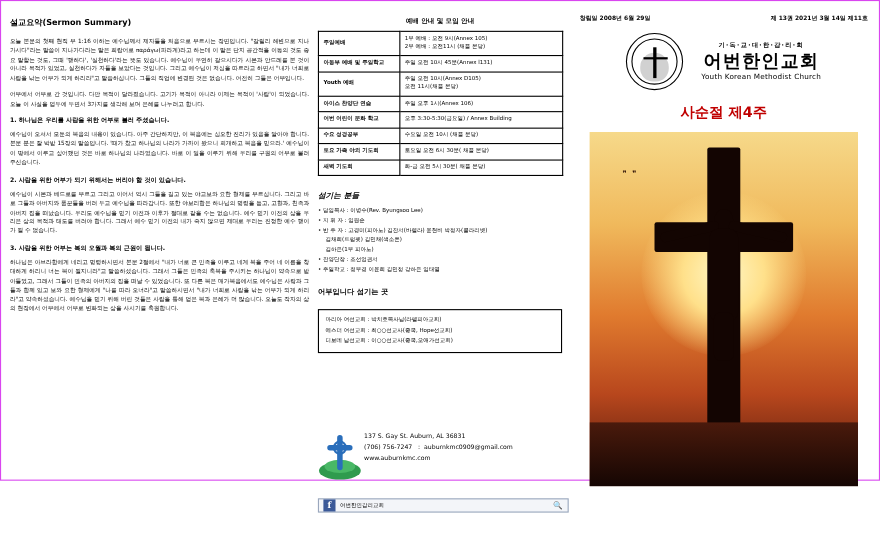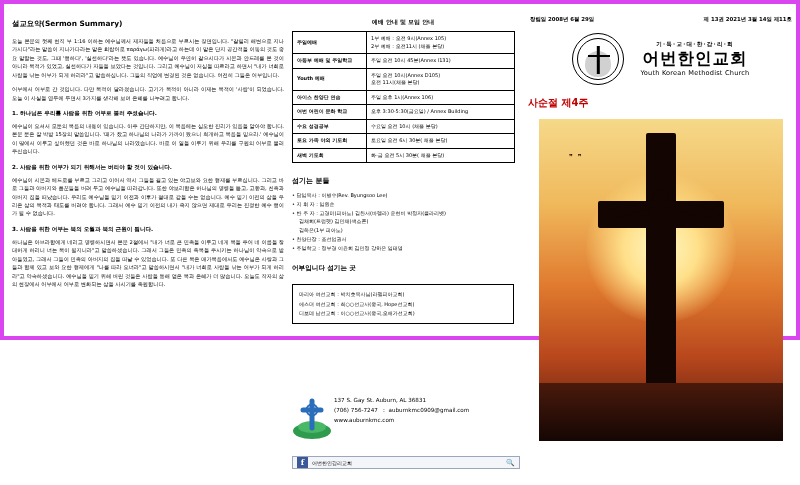--- a/index.html
+++ b/index.html
@@ -7,22 +7,22 @@
   body {
     width: 800px; height: 485px;
     background: #ffffff;
     font-family: "DejaVu Sans", "Liberation Sans", sans-serif;
     color: #000;
     overflow: hidden;
     position: relative;
   }
   .page {
     position: relative;
-    width: 800px; height: 340px;
-    border: 4px solid #d946ef;
+    width: 800px; height: 437px;
+    border: 1px solid #d946ef;
     background: #fff;
   }
 
   
   .col-left {
     position: absolute;
     left: 8px; top: 14px;
     width: 272px; height: 458px;
     font-size: 5.2px;
     line-height: 1.62;
@@ -58,20 +58,21 @@
     vertical-align: middle;
     line-height: 1.5;
   }
   table.sched td.lbl { width: 74px; font-weight: bold; }
   table.sched td.val { width: 148px; }
   .two-line span { display:block; }
 
   .section-title {
     font-weight: bold; font-size: 7px;
     margin: 13px 0 5px 0;
+    font-style: italic;
   }
   .staff {
     font-size: 5px;
     line-height: 1.75;
   }
   .staff div { white-space: nowrap; }
   .staff .ind { padding-left: 7px; }
 
   .prayer-box {
     margin-top: 11px;
@@ -181,23 +182,24 @@
   }
   .kbig {
     font-size: 16.5px; font-weight: bold;
     letter-spacing: 1px; line-height: 1.15;
   }
   .ename {
     font-size: 6.6px; letter-spacing: .2px;
     margin-top: 1px;
   }
   .season {
+    text-align: center;
     color: #c00000;
     font-weight: bold;
-    font-size: 10px;
+    font-size: 13px;
     margin-top: 11px;
   }
   .photo {
     margin: 9px auto 0 auto;
     width: 244px; height: 322px;
     position: relative;
     overflow: hidden;
     background: linear-gradient(180deg,#f6d98a 0%, #f0b95c 26%, #e07a2e 52%, #b8471d 74%, #6b2410 92%, #3a1208 100%);
   }
   .photo .sun {

